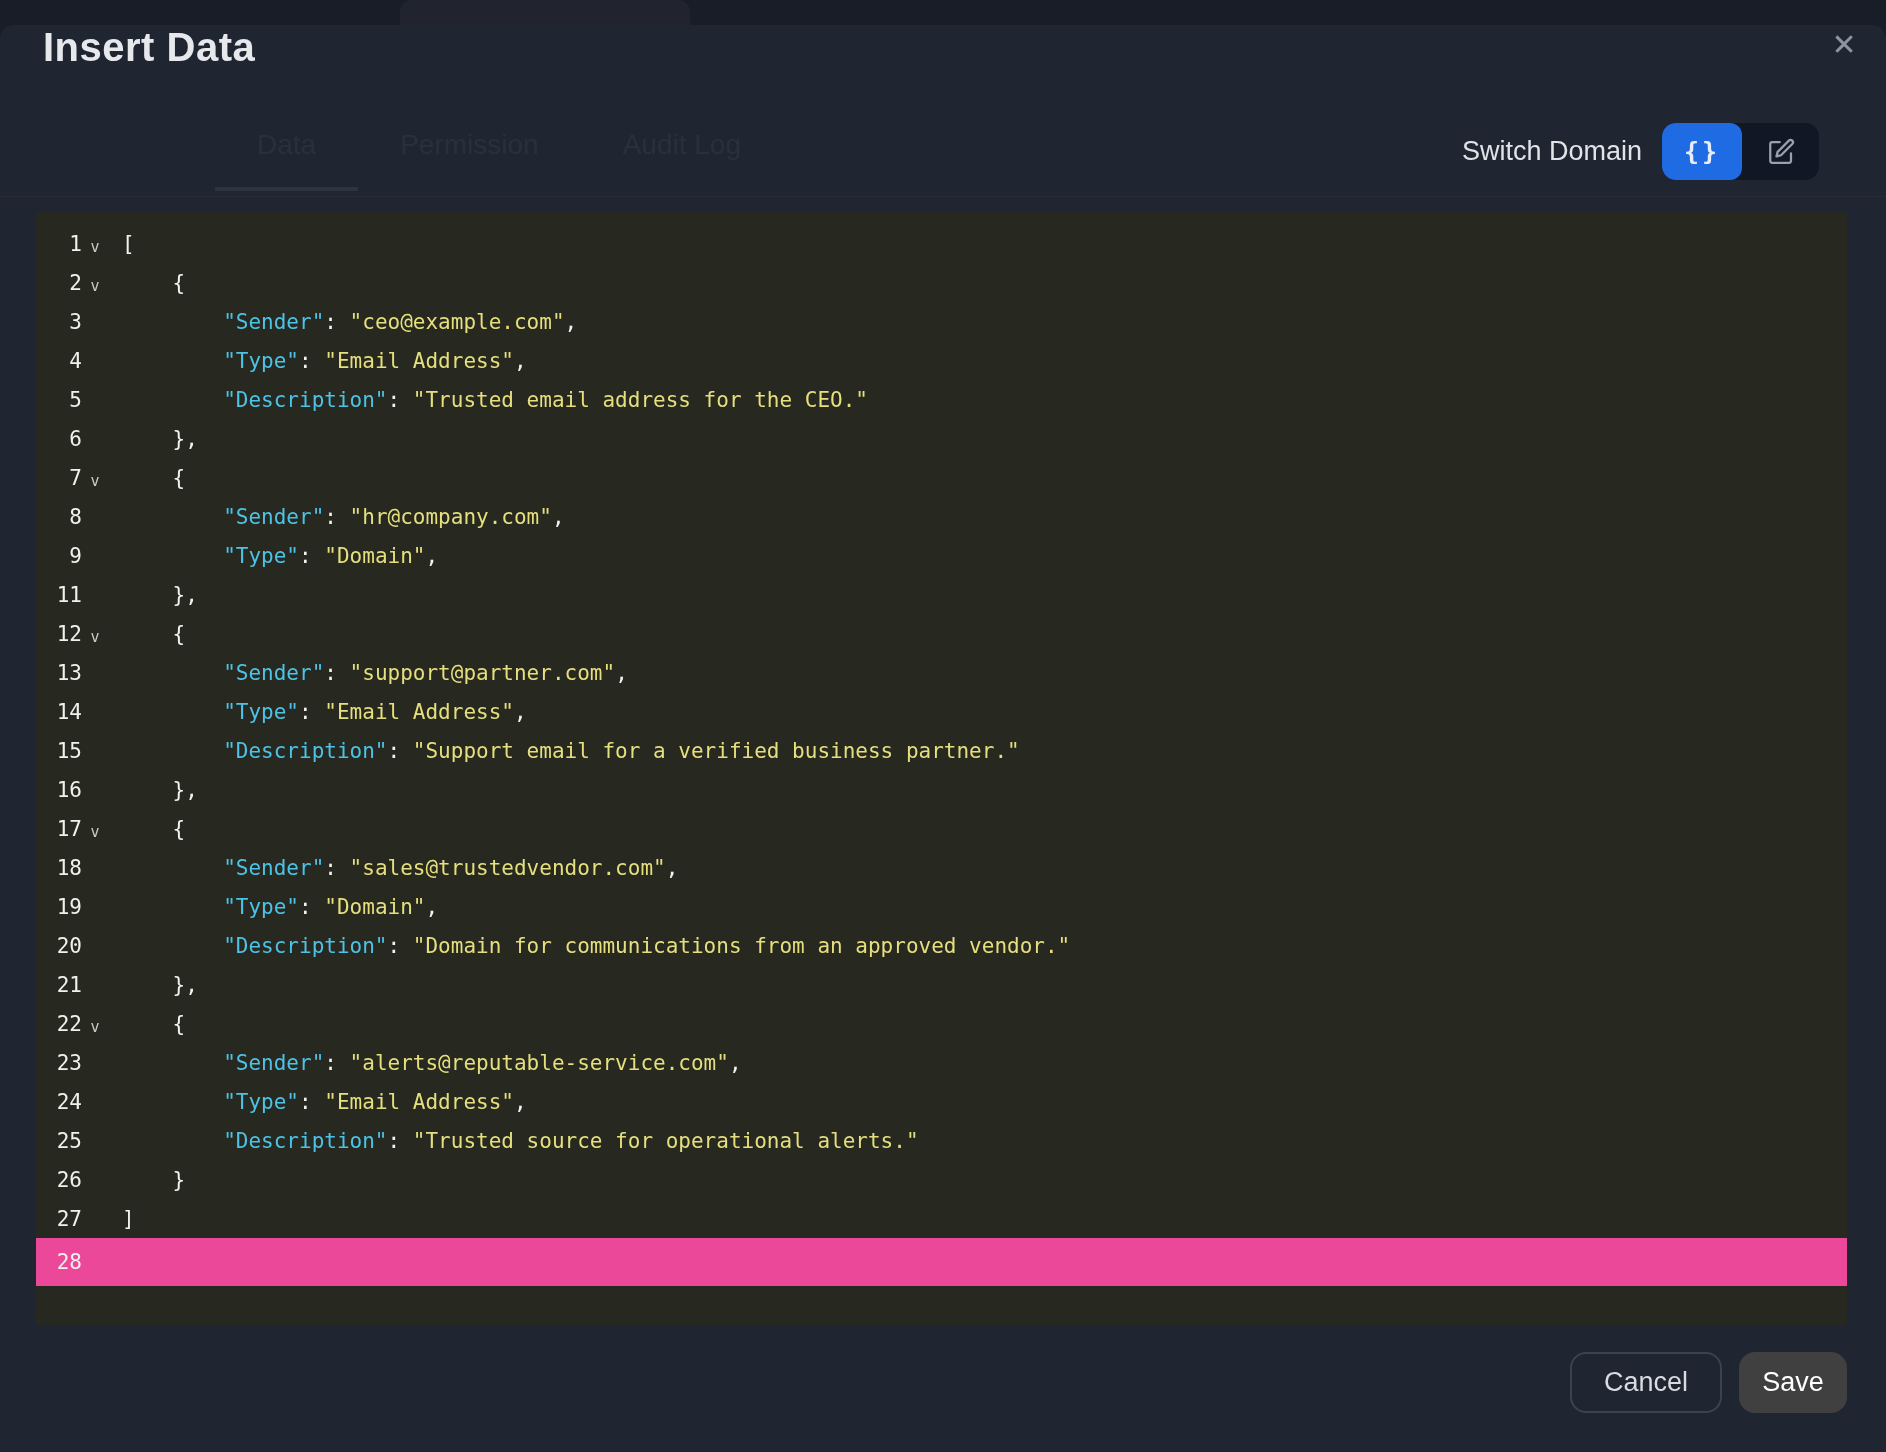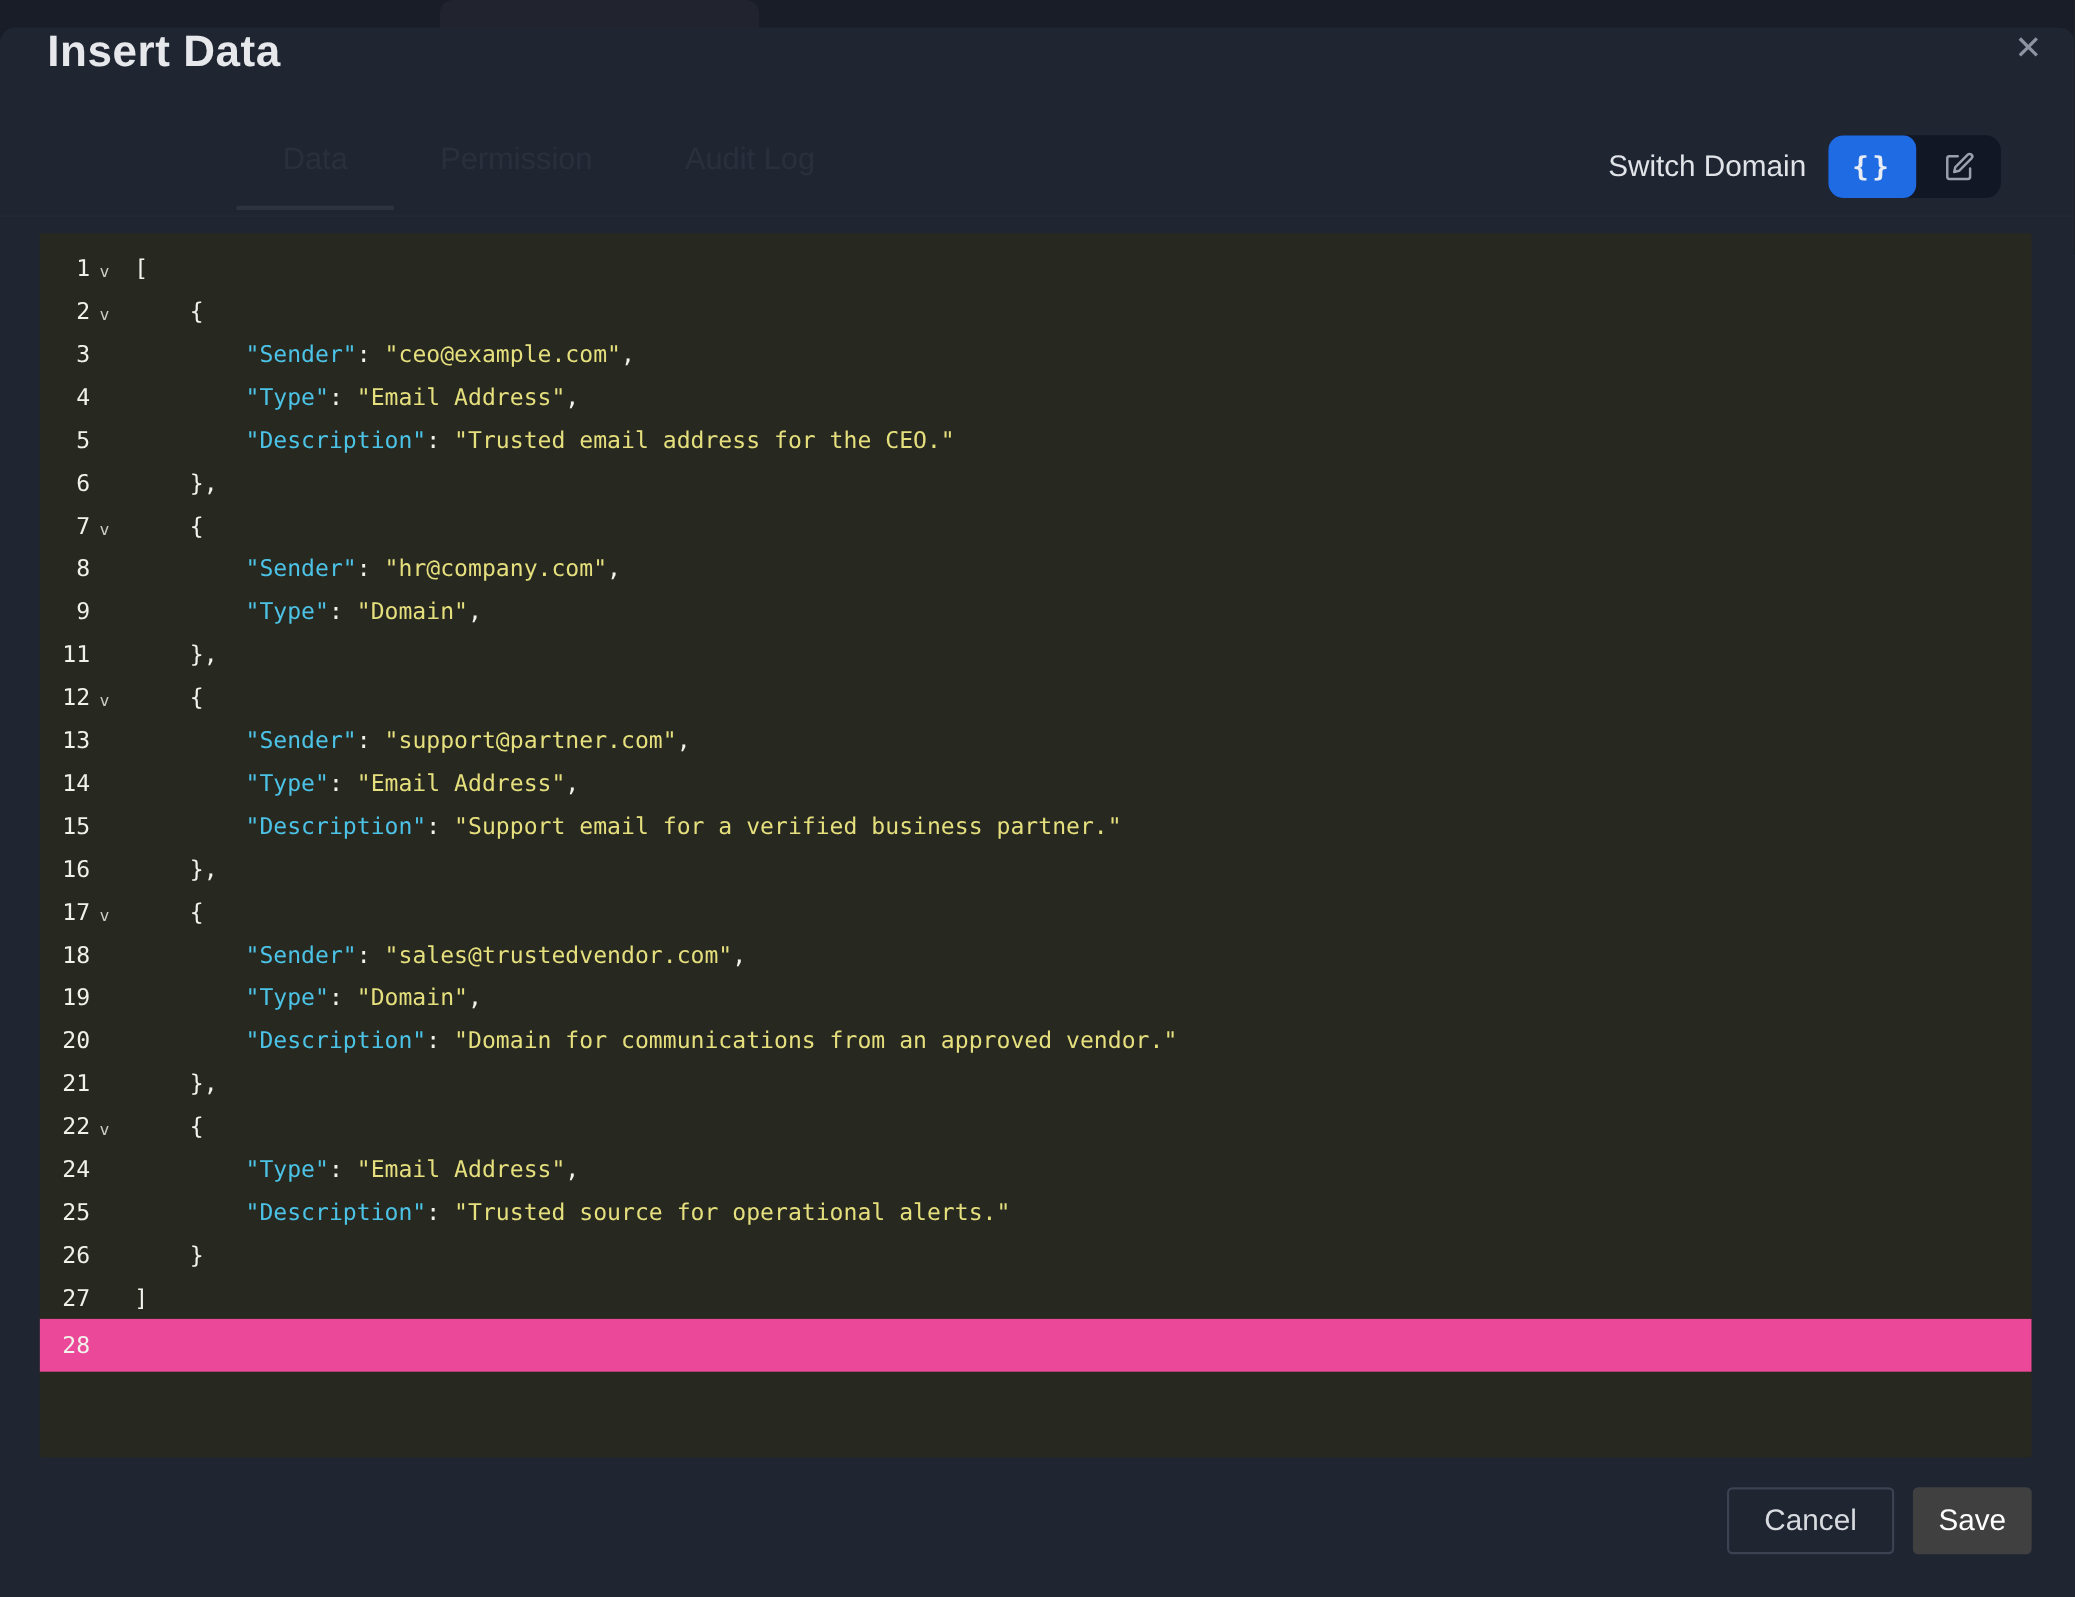--- a/index.html
+++ b/index.html
@@ -105,21 +105,21 @@
   .tk-pun { color:#f2f3ee; }
   .tk-key { color:#4cc3e6; }
   .tk-str { color:#e6df7d; }
 
   
   .footer {
     position:absolute; right:39px; bottom:39px;
     display:flex; gap:17px;
   }
   .btn {
-    height:61px; border-radius:5px; border:none;
+    height:61px; border-radius:16px; border:none;
     font-family:"Liberation Sans", sans-serif;
     font-size:27px; display:flex; align-items:center; justify-content:center;
     cursor:pointer;
   }
   .btn-cancel {
     width:152px; background:transparent;
     border:2px solid #3b4252; color:#d8dbe0;
   }
   .btn-save {
     width:108px; background:#404040; color:#ffffff;
@@ -263,20 +263,25 @@
           <span class="ln">21</span>
           <span class="fold"></span>
           <pre class="code"><span class="tk-pun">    },</span></pre>
         </div>
         <div class="code-row">
           <span class="ln">22</span>
           <span class="fold">v</span>
           <pre class="code"><span class="tk-pun">    {</span></pre>
         </div>
         <div class="code-row">
+          <span class="ln">23</span>
+          <span class="fold"></span>
+          <pre class="code"><span class="tk-pun">        </span><span class="tk-key">"Sender"</span><span class="tk-pun">: </span><span class="tk-str">"alerts@reputable-service.com"</span><span class="tk-pun">,</span></pre>
+        </div>
+        <div class="code-row">
           <span class="ln">24</span>
           <span class="fold"></span>
           <pre class="code"><span class="tk-pun">        </span><span class="tk-key">"Type"</span><span class="tk-pun">: </span><span class="tk-str">"Email Address"</span><span class="tk-pun">,</span></pre>
         </div>
         <div class="code-row">
           <span class="ln">25</span>
           <span class="fold"></span>
           <pre class="code"><span class="tk-pun">        </span><span class="tk-key">"Description"</span><span class="tk-pun">: </span><span class="tk-str">"Trusted source for operational alerts."</span></pre>
         </div>
         <div class="code-row">

